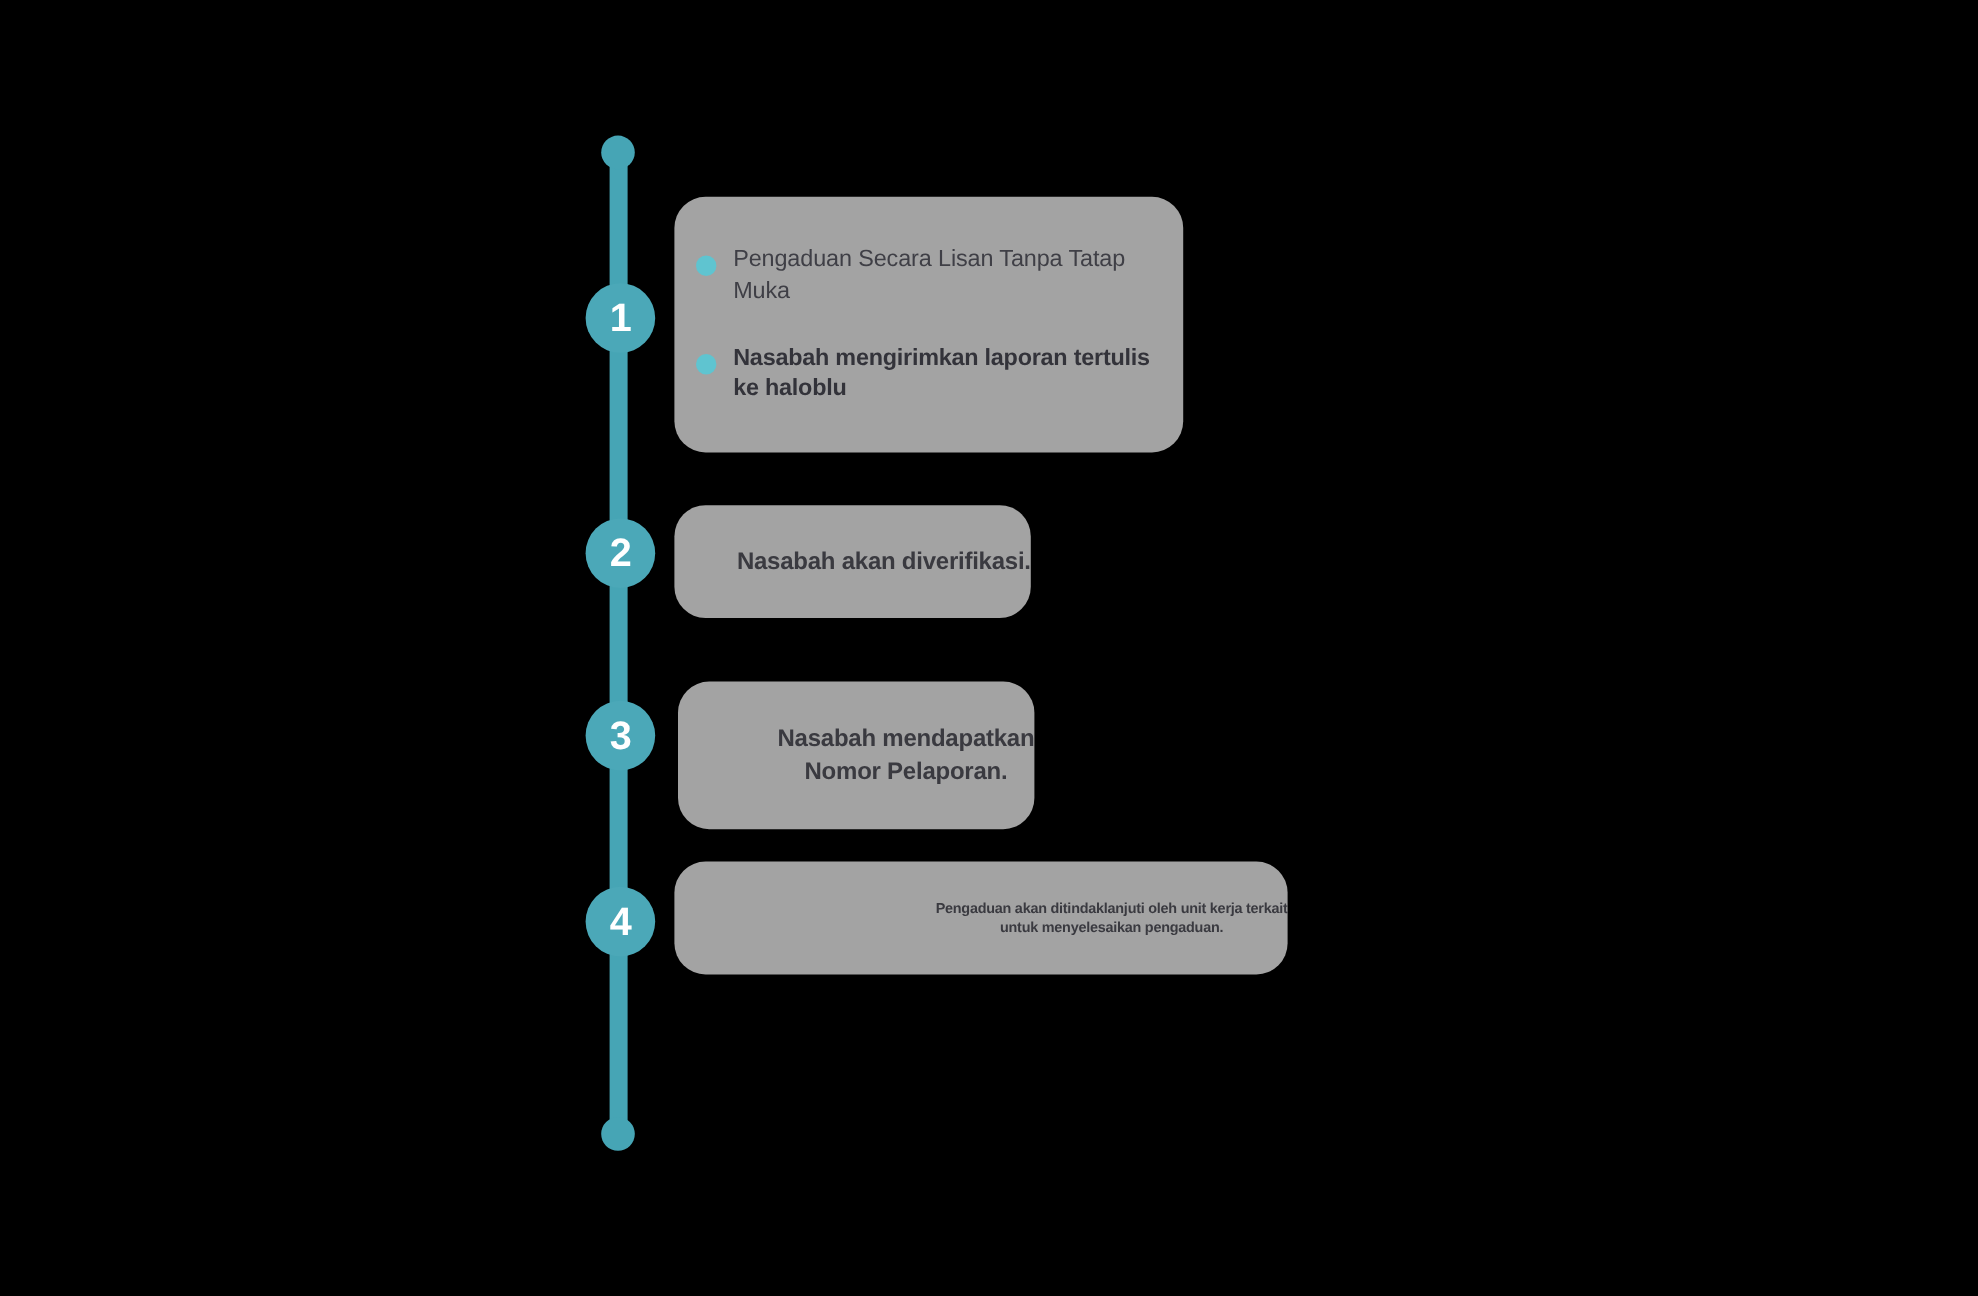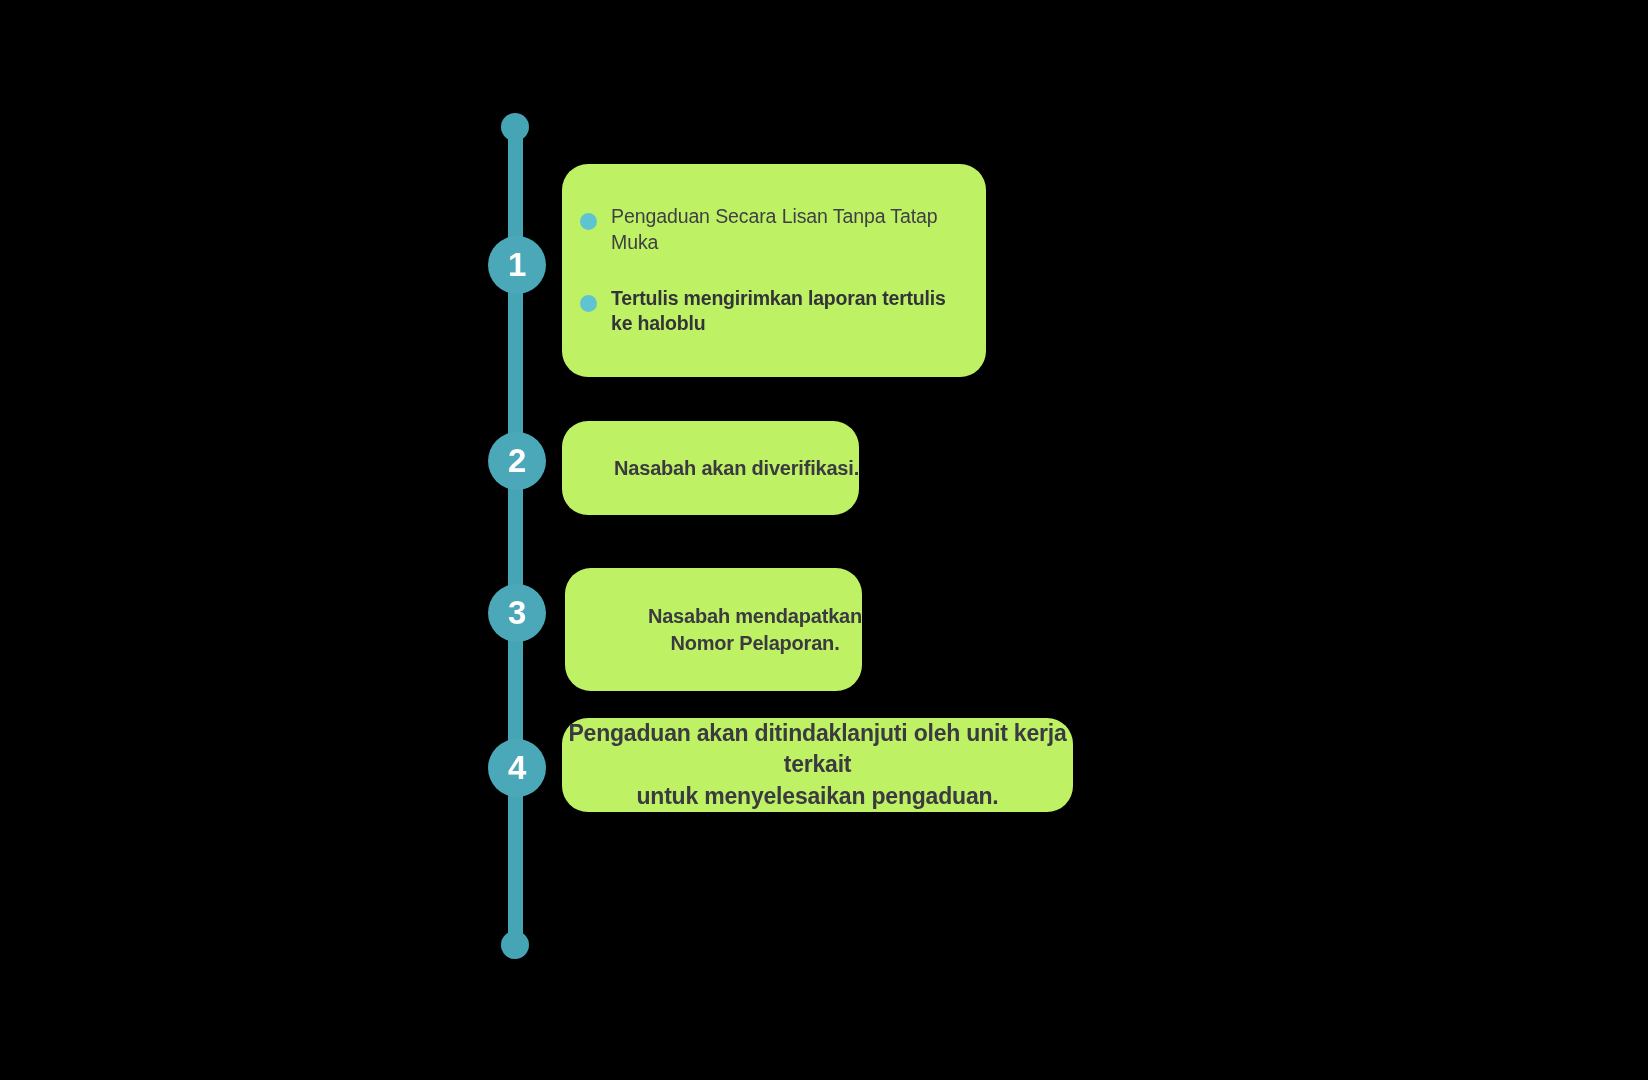--- a/index.html
+++ b/index.html
@@ -54,40 +54,40 @@
     font-size: 33px;
     font-weight: bold;
     letter-spacing: -0.5px;
     line-height: 1;
   }
   .step-marker span { display: block; transform: translateY(-1px); }
 
   
   .card {
     position: absolute;
-    background: #bef264;
+    background: #a3a3a3;
     border-radius: 26px;
     box-sizing: border-box;
     display: flex;
     flex-direction: column;
     justify-content: center;
   }
   .card.centered {
     align-items: flex-end;
     text-align: center;
   }
   .card-text {
     color: #3A3A40;
     font-weight: bold;
     font-size: 20px;
     line-height: 1.35;
     letter-spacing: -0.2px;
     white-space: pre-line;
   }
-  .card-text.small { font-size: 23px; }
+  .card-text.small { font-size: 12px; }
 
   
   .bullet-list {
     padding: 0 26px 0 18px;
   }
   .bullet-item {
     position: relative;
     display: flex;
     align-items: flex-start;
     margin-bottom: 30px;
@@ -137,21 +137,21 @@
       <div class="bullet-item">
         <div class="bullet-dot"></div>
         <div class="bullet-body">
           <div class="bullet-title">Pengaduan Secara Lisan Tanpa Tatap Muka</div>
         </div>
       </div>
 
       <div class="bullet-item">
         <div class="bullet-dot"></div>
         <div class="bullet-body">
-          <div class="bullet-desc">Tertulis mengirimkan laporan tertulis
+          <div class="bullet-desc">Nasabah mengirimkan laporan tertulis
 ke haloblu</div>
         </div>
       </div>
 
     </div>
   </div>
 
   <div class="step-marker" style="top:432px;">
     <span>2</span>
   </div>

